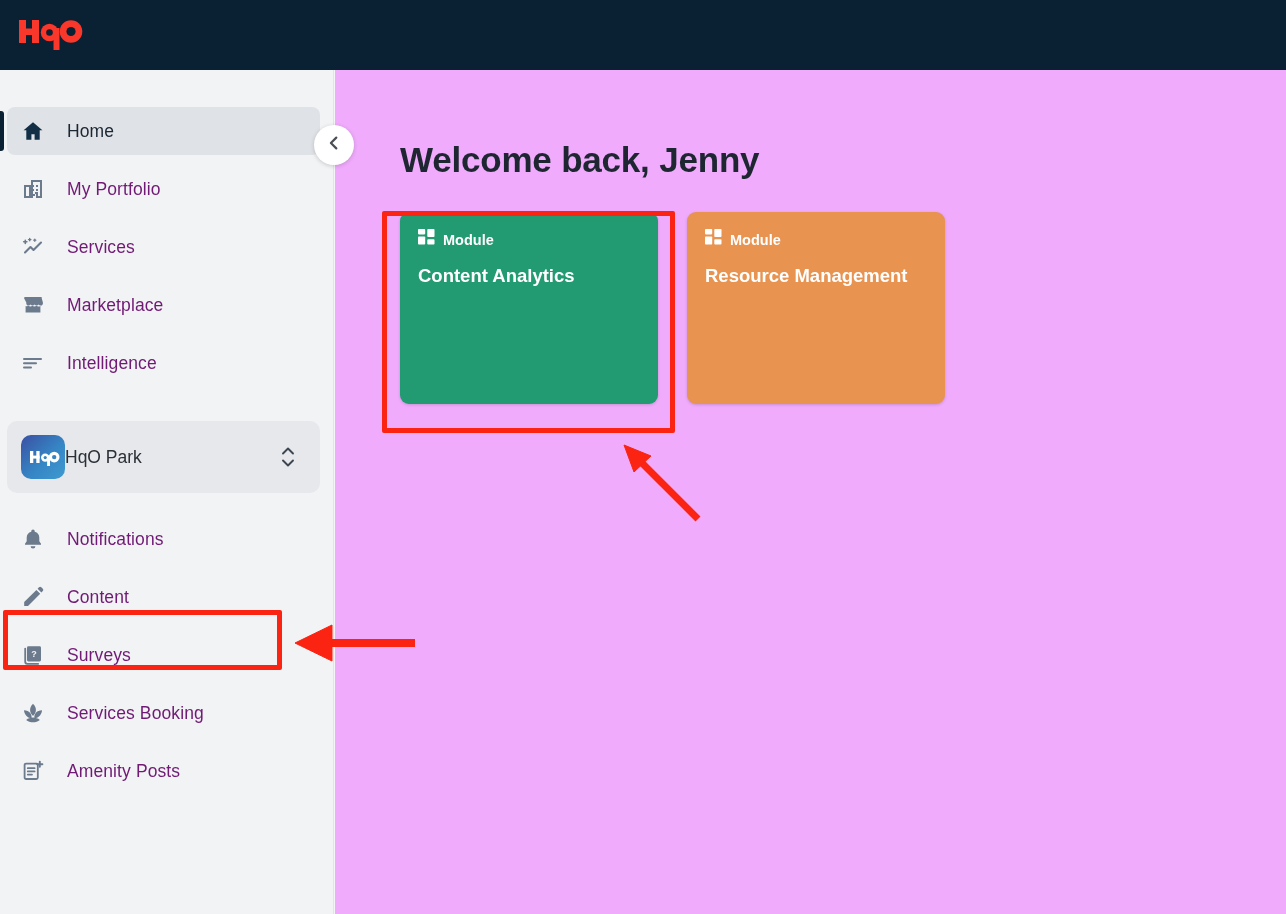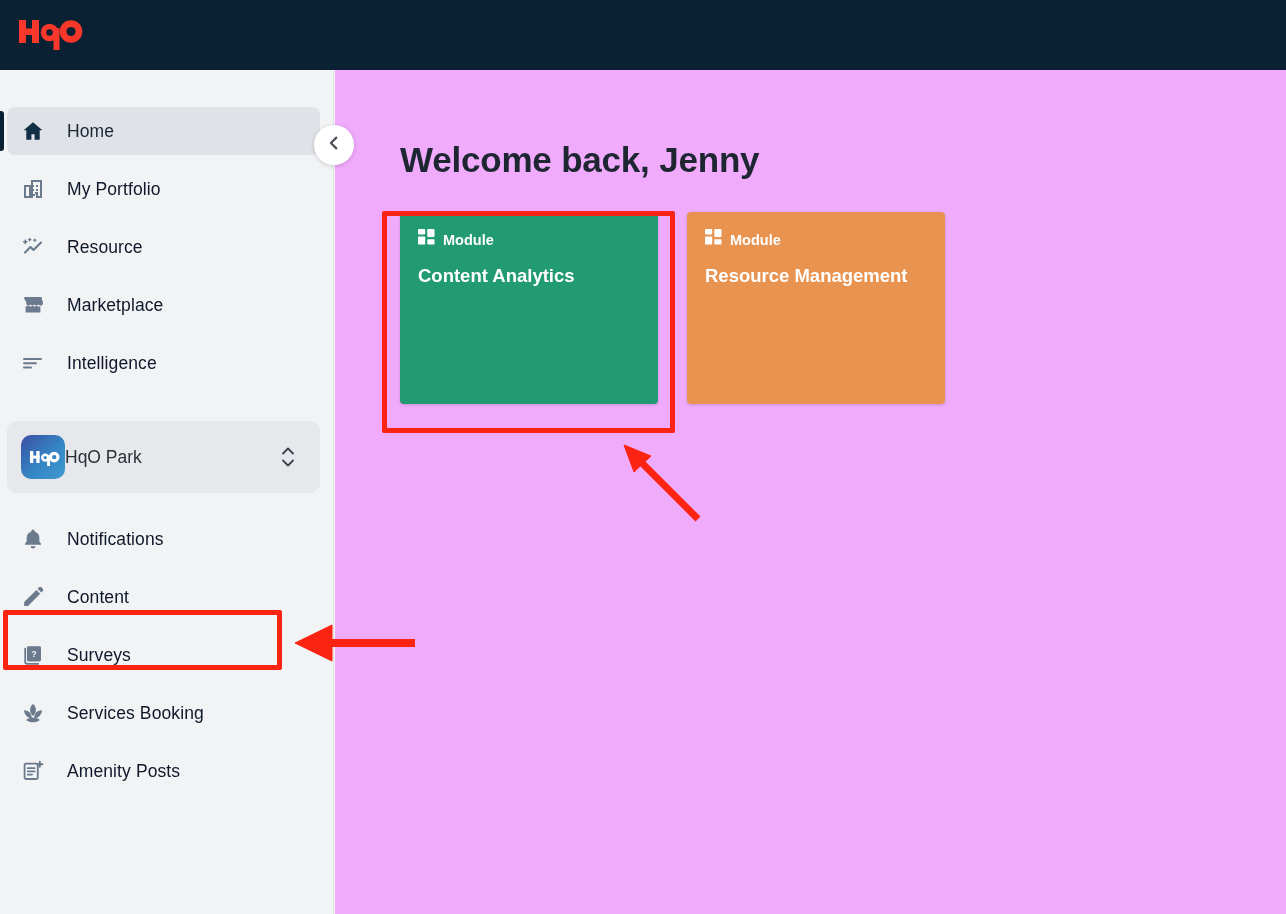--- a/index.html
+++ b/index.html
@@ -83,21 +83,21 @@
     display: flex;
     align-items: center;
     justify-content: center;
     color: #6b7a8c;
   }
   .nav-item.active .nav-icon { color: #132f46; }
   .nav-icon svg { display: block; }
   .nav-label {
     margin-left: 22px;
     font-size: 17.5px;
-    color: #0f172a;
+    color: #701a75;
     letter-spacing: 0.1px;
     white-space: nowrap;
   }
   .nav-item.active .nav-label { color: #1b2733; }
   .nav-caret {
     position: absolute;
     right: 26px;
     width: 0; height: 0;
     border-top: 6px solid transparent;
     border-bottom: 6px solid transparent;
@@ -156,21 +156,21 @@
     letter-spacing: -0.2px;
   }
   #card-row {
     display: flex;
     margin: 32px 0 0 65px;
     gap: 29px;
   }
   .module-card {
     width: 258px;
     height: 192px;
-    border-radius: 4px;
+    border-radius: 9px;
     padding: 17px 18px 0 18px;
     box-shadow: 0 1px 3px rgba(0,0,0,.16);
     cursor: pointer;
   }
   .card-kicker {
     display: flex;
     align-items: center;
     gap: 8px;
   }
   .card-kicker-icon { display: block; }
@@ -269,21 +269,21 @@
 
       <div class="nav-item">
         <span class="nav-icon">
           <svg width="24" height="24" viewBox="0 0 24 24" fill="none" stroke="currentColor" stroke-width="1.9" stroke-linecap="round" stroke-linejoin="round">
             <path d="M4 17.5 9.5 12l3 3L20 7.5" stroke-width="2.1"></path>
             <path d="M4.3 5.2v3.2M2.7 6.8h3.2" stroke-width="1.6"></path>
             <path d="M8.7 3.4v2.4M7.5 4.6h2.4" stroke-width="1.4"></path>
             <path d="M13.8 4.2v2.1M12.7 5.2h2.1" stroke-width="1.3"></path>
           </svg>
         </span>
-        <span class="nav-label">Resource</span>
+        <span class="nav-label">Services</span>
       </div>
 
       <div class="nav-item">
         <span class="nav-icon">
           <svg width="24" height="24" viewBox="0 0 24 24" fill="currentColor">
             <path d="M3.2 5.5h17.6l1.1 4.1a2.4 2.4 0 0 1-2.3 3 2.5 2.5 0 0 1-2-1 2.5 2.5 0 0 1-2 1 2.5 2.5 0 0 1-2-1 2.5 2.5 0 0 1-2 1 2.5 2.5 0 0 1-2-1 2.5 2.5 0 0 1-2 1 2.4 2.4 0 0 1-2.3-3z"></path>
             <path d="M4.6 12.9v6.6h14.8v-6.6a3.6 3.6 0 0 1-2 .6 3.5 3.5 0 0 1-2-.7 3.5 3.5 0 0 1-2 .7 3.5 3.5 0 0 1-2-.7 3.5 3.5 0 0 1-2 .7 3.5 3.5 0 0 1-2-.7 3.6 3.6 0 0 1-2.8.1z"></path>
             <rect x="3.2" y="4" width="17.6" height="1.9" rx=".7"></rect>
           </svg>
         </span>

